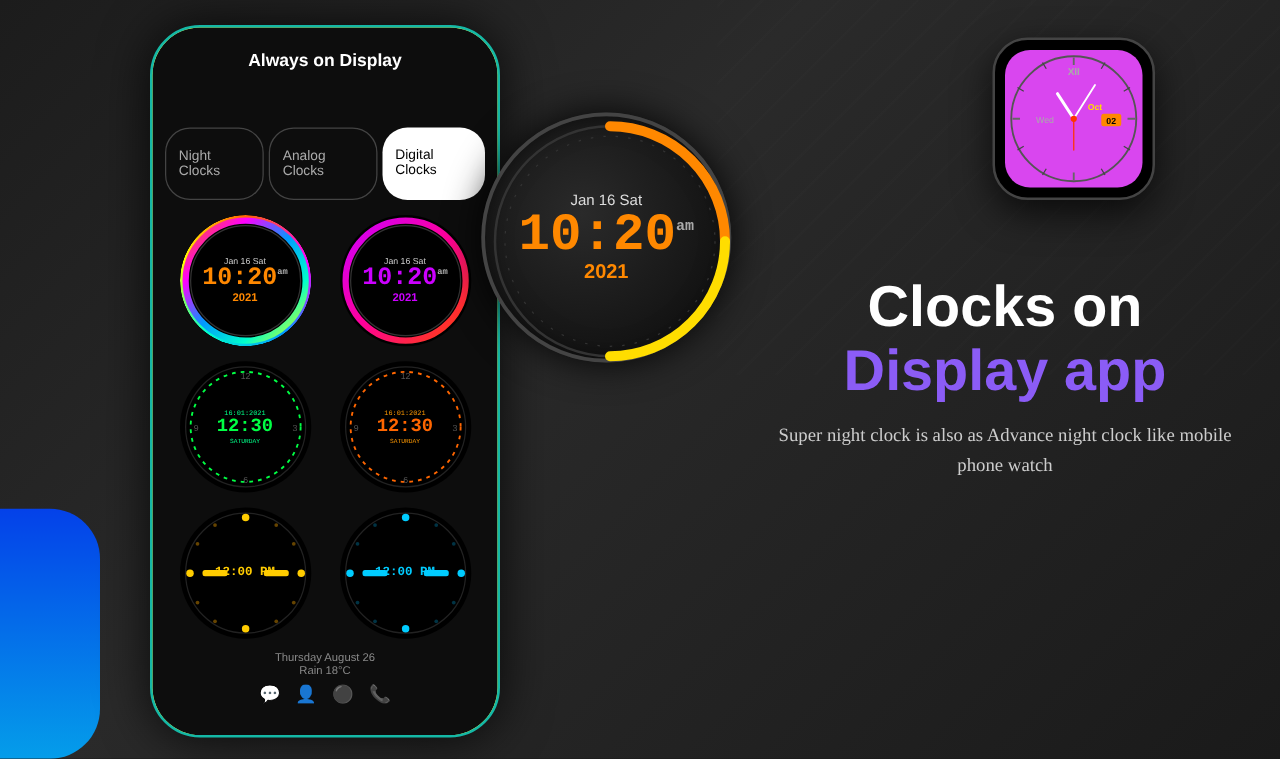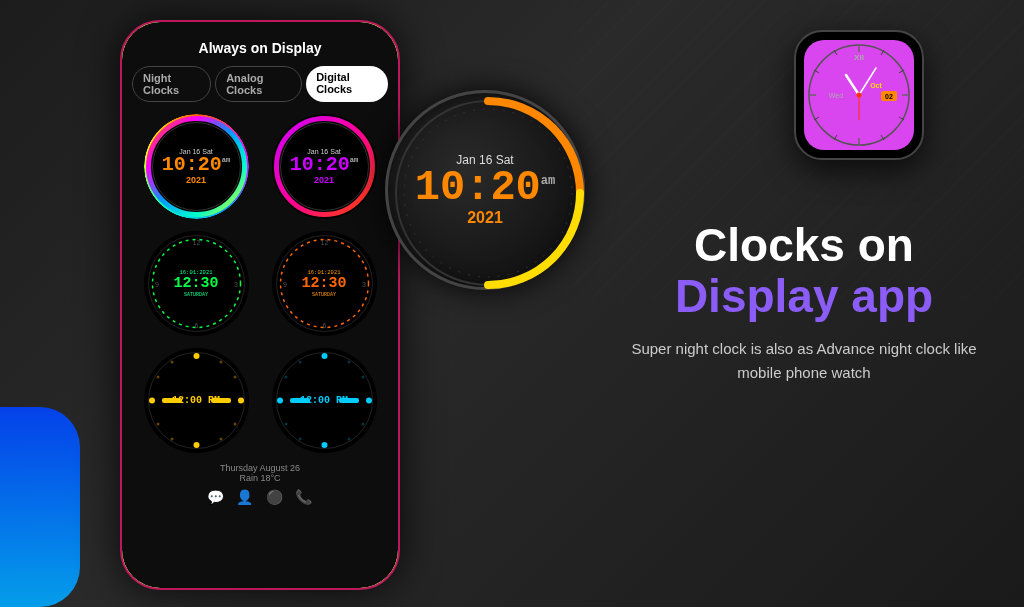--- a/index.html
+++ b/index.html
@@ -48,21 +48,21 @@
 
     
     .phone {
       position: absolute;
       left: 120px;
       top: 20px;
       width: 280px;
       height: 570px;
       background: #bef264;
       border-radius: 40px;
-      border: 2px solid #be185d;
+      border: 2px solid #14b8a6;
       overflow: hidden;
       box-shadow: 0 0 40px rgba(0,0,0,0.8);
     }
 
     .phone-inner {
       width: 100%;
       height: 100%;
       background: #0d0d0d;
       border-radius: 38px;
       overflow: hidden;
@@ -78,25 +78,26 @@
 
     
     .tabs {
       display: flex;
       justify-content: center;
       gap: 4px;
       padding: 0 10px 12px;
     }
 
     .tab {
-      padding: 5px 10px;
+      padding: 16px 10px;
       border-radius: 20px;
       font-size: 11px;
       cursor: pointer;
-      font-weight: 700;
+      font-weight: 400;
+      margin-top: 36px;
     }
 
     .tab.active {
       background: #fff;
       color: #000;
     }
 
     .tab.inactive {
       background: transparent;
       color: #aaa;
@@ -246,20 +247,21 @@
       color: #8b5cf6;
       line-height: 1.1;
     }
 
     .subtitle {
       margin-top: 16px;
       font-size: 15px;
       color: #cccccc;
       line-height: 1.6;
       font-weight: 400;
+      font-family: Liberation Serif, serif;
     }
   </style>
 </head>
 <body>
 
 <div class="bg"></div>
 <div class="bg-lines"></div>
 <div class="blue-accent"></div>
 
 <div class="phone">

